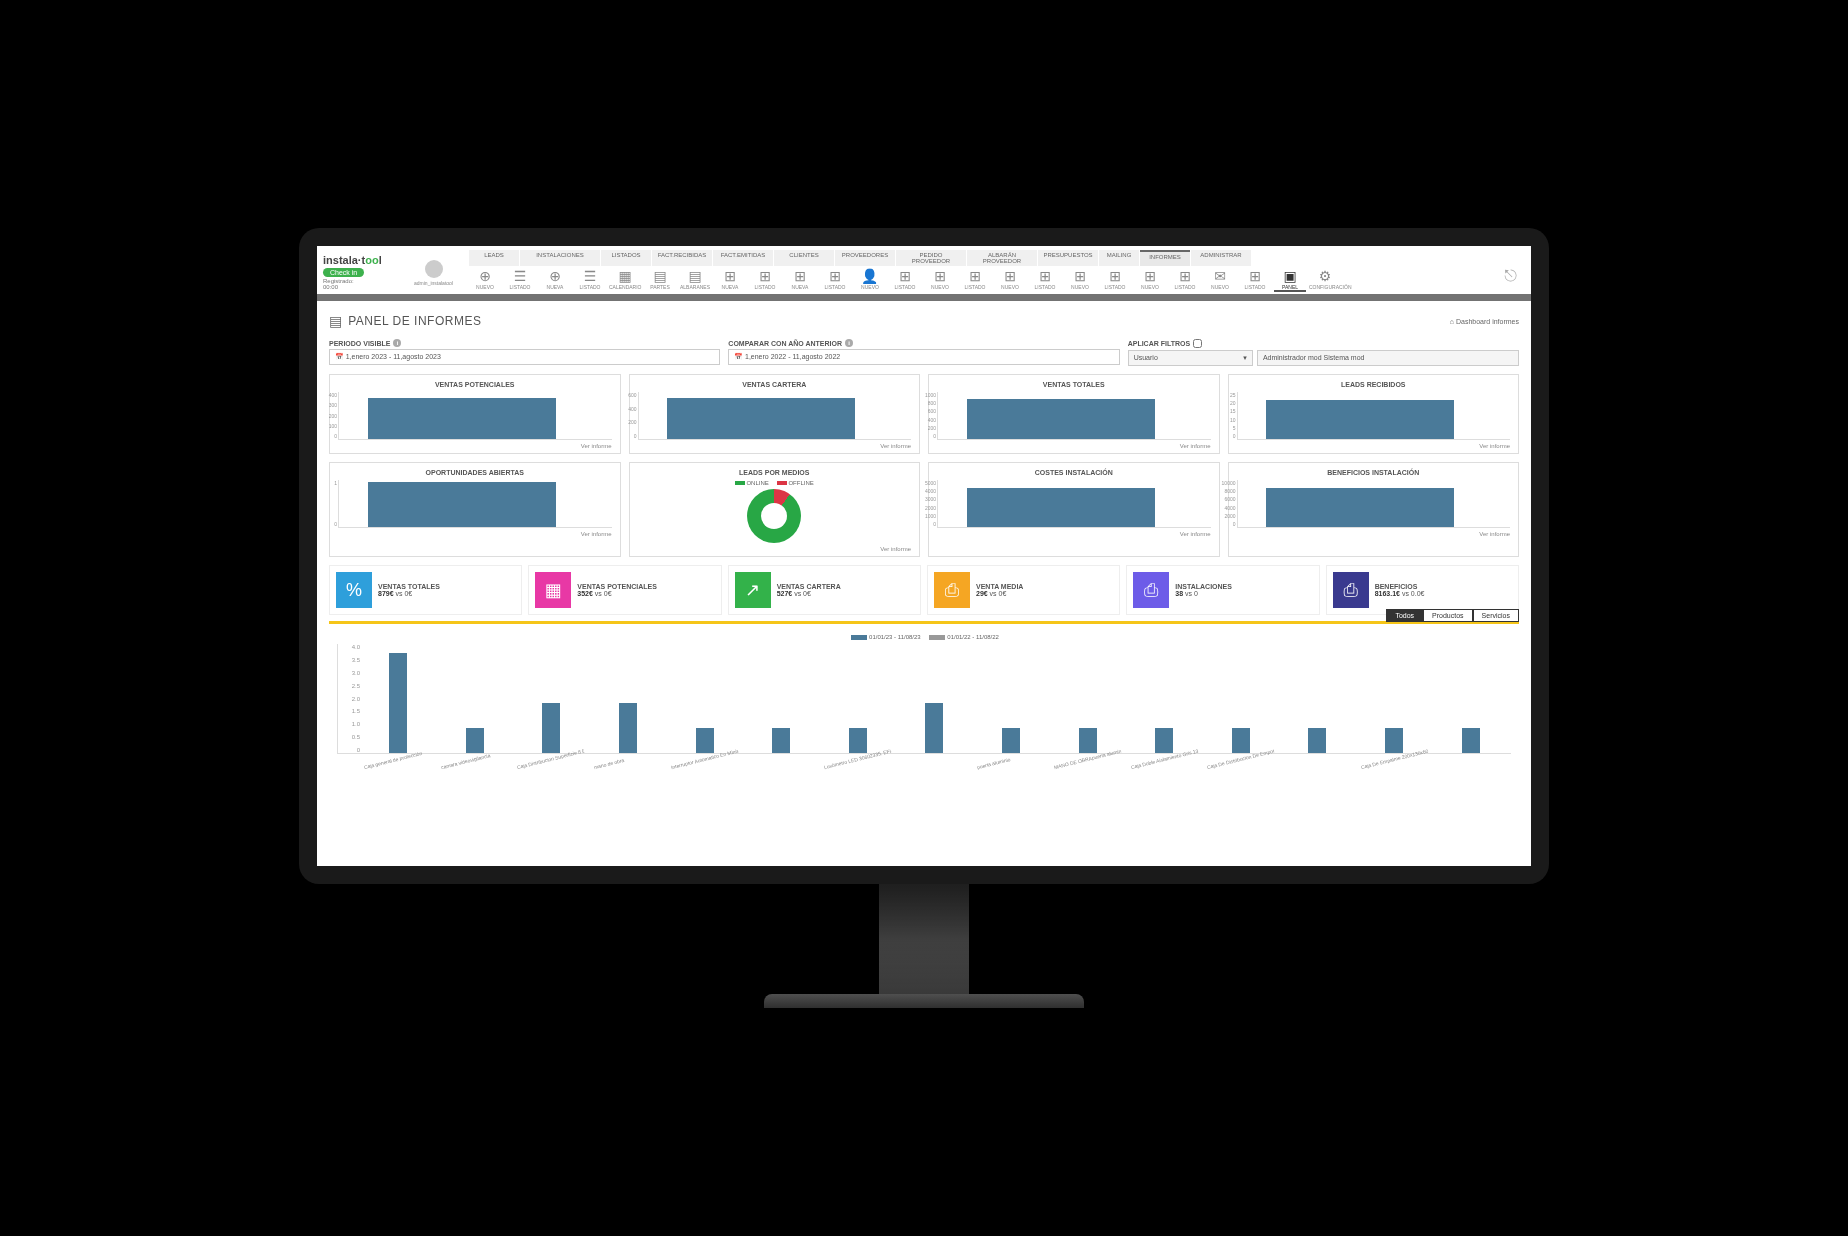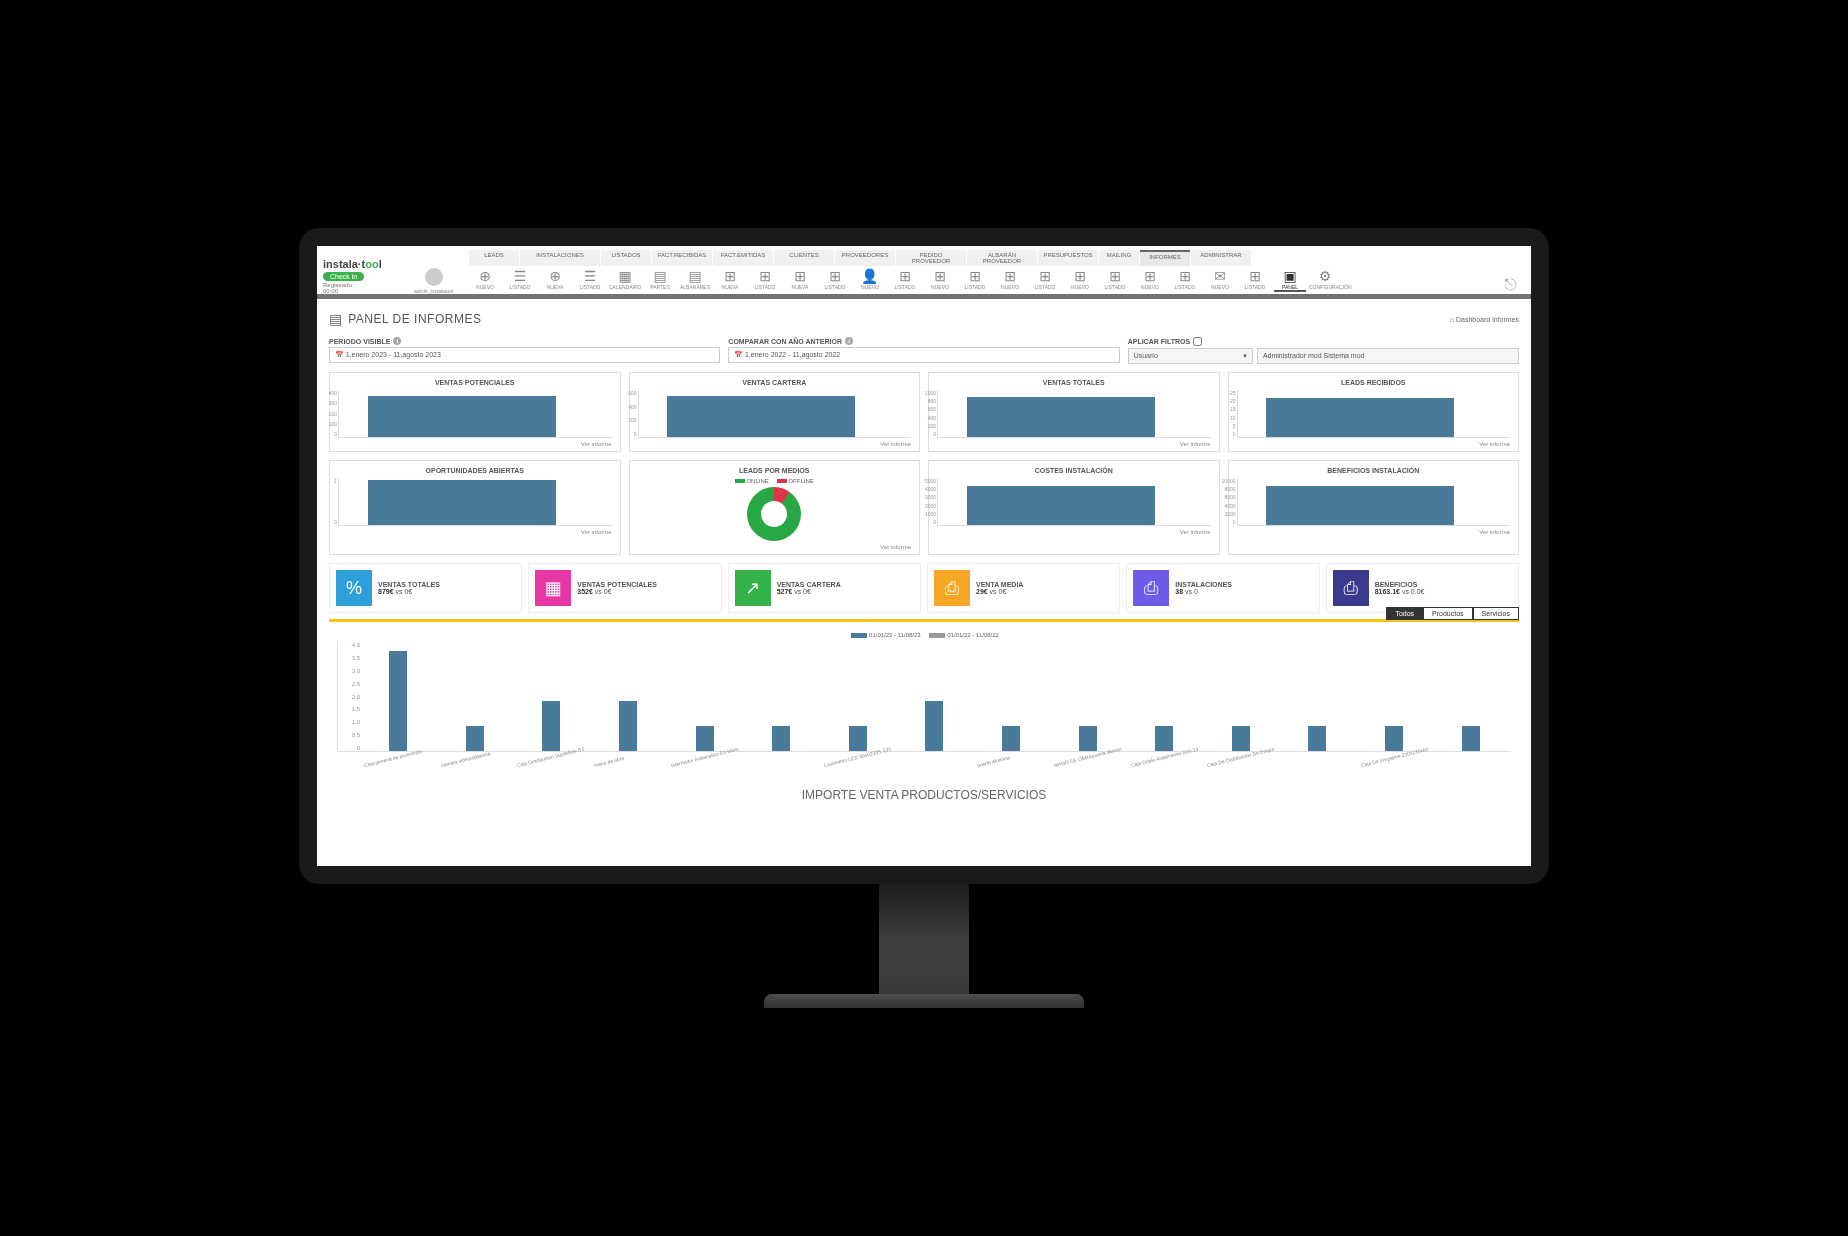--- a/index.html
+++ b/index.html
@@ -1,21 +1,21 @@
 <!DOCTYPE html>
 <html><head>
 <meta charset="utf-8">
 <style>
 * { box-sizing: border-box; margin: 0; padding: 0; }
 body { background: #000; font-family: Arial, sans-serif; display: flex; align-items: center; justify-content: center; min-height: 100vh; padding: 40px; }
 .monitor { background: #1a1a1a; border-radius: 20px; padding: 18px; box-shadow: 0 30px 80px rgba(0,0,0,0.6); width: 1250px; position: relative; }
 .stand-neck { width: 90px; height: 110px; background: linear-gradient(180deg,#3a3a3a,#4a4a4a,#3a3a3a); margin: 0 auto; }
 .stand-base { width: 320px; height: 14px; background: linear-gradient(180deg,#505050,#303030); margin: 0 auto; border-radius: 8px 8px 0 0; }
 .screen { background: #fff; height: 620px; overflow: hidden; font-size: 7px; color: #333; }
-.topbar { display: flex; align-items: flex-end; border-bottom: 5px solid #737373; padding: 4px 6px 0; gap: 8px; }
+.topbar { display: flex; align-items: center; border-bottom: 7px solid #737373; padding: 4px 6px 0; gap: 8px; }
 .logo-block { width: 75px; }
 .logo-text { font-size: 11px; font-weight: bold; color: #444; }
 .logo-text .green { color: #3db14d; }
 .checkin { display: inline-block; background: #3db14d; color: #fff; border-radius: 10px; padding: 1px 7px; font-size: 7px; margin-top: 2px; }
 .reg { font-size: 6px; color: #777; margin-top: 1px; }
 .user-block { width: 55px; text-align: center; }
 .user-av { width: 18px; height: 18px; border-radius: 50%; background: #ccc; margin: 2px auto; }
 .tabs-strip { flex: 1; display: flex; flex-direction: column; }
 .tab-headers { display: flex; gap: 1px; }
 .tab-h { background: #f0f0f0; font-size: 6px; color: #666; padding: 2px 4px; text-align: center; }
@@ -487,20 +487,19 @@
               <span>puerta aluminio</span>
               <span>MANO DE OBRApuerta aluminio</span>
               <span>Caja Doble Aislamiento Gris 135x135x130mm CA-1515</span>
               <span>Caja De Distribucion De Empotrar De 14 Elementos 320x233x75mm Marco Y Puerta Blanco 5012. SOLERA</span>
               <span></span>
               <span>Caja De Empalme 200x130x60 Tapa Blanco Garra Metalica 614. SOLERA</span>
               <span></span>
             </div>
       </div>
 
-      <div class="big-title" style="margin-top:28px;">IMPORTE VENTA PRODUCTOS/SERVICIOS</div>
     </div>
 
   </div>
 </div>
 <div class="stand-neck"></div>
 <div class="stand-base"></div>
 </div>
 
 </body></html>

